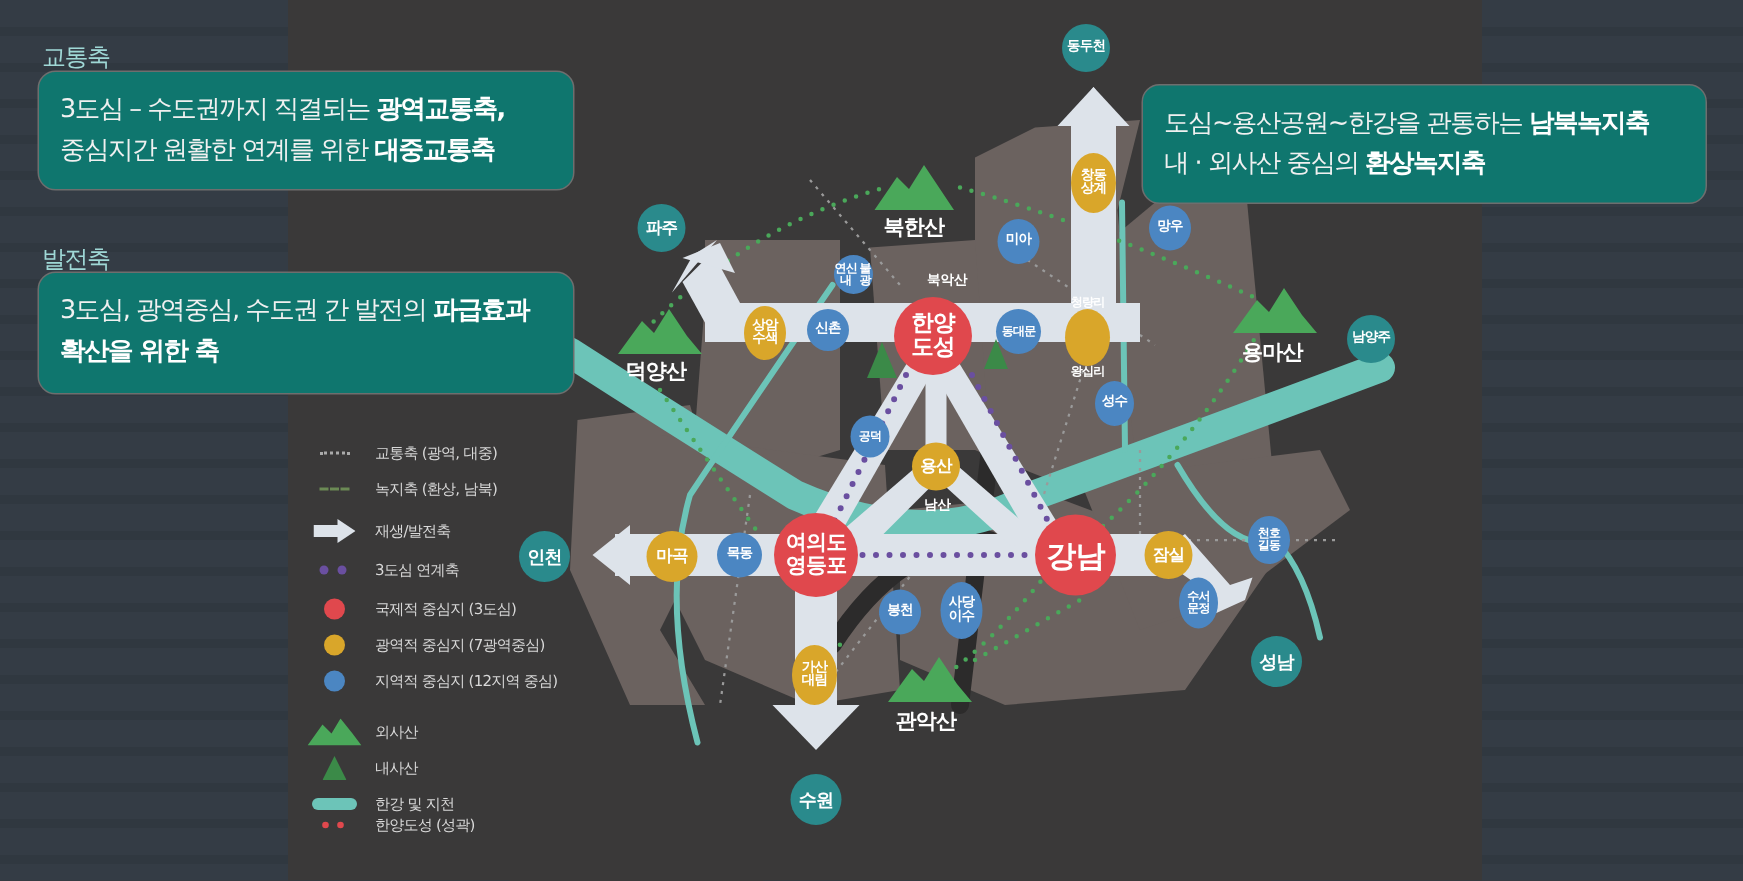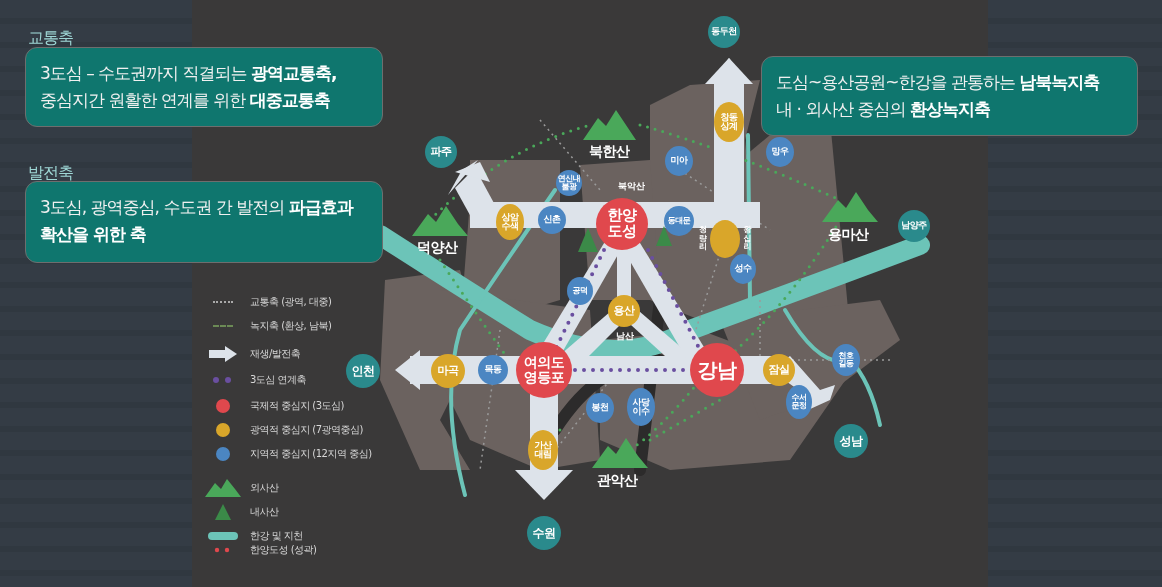--- a/index.html
+++ b/index.html
@@ -253,33 +253,33 @@
 <div class="node n-red" style="left:690px;top:343px;width:54px;height:54px;font-size:20px;">강남</div>
 
 <div class="node n-gold" style="left:496px;top:204px;width:28px;height:36px;font-size:9px;flex-direction:column;">
     <span>상암</span>
     <span>수색</span>
   </div>
 <div class="node n-gold" style="left:714px;top:102px;width:30px;height:40px;font-size:9px;flex-direction:column;">
     <span>창동</span>
     <span>상계</span>
   </div>
-<div class="node n-gold" style="left:710px;top:220px;width:30px;height:38px;font-size:8px;gap:37px;">
+<div class="node n-gold" style="left:710px;top:206px;width:30px;height:38px;font-size:8px;flex-direction:column;gap:37px;">
     <span>청량리</span>
     <span>왕십리</span>
   </div>
 <div class="node n-gold" style="left:608px;top:295px;width:32px;height:32px;font-size:11px;">용산</div>
 <div class="node n-gold" style="left:431px;top:354px;width:34px;height:34px;font-size:11px;">마곡</div>
 <div class="node n-gold" style="left:763px;top:354px;width:32px;height:32px;font-size:11px;">잠실</div>
 <div class="node n-gold" style="left:528px;top:430px;width:30px;height:40px;font-size:9px;flex-direction:column;">
     <span>가산</span>
     <span>대림</span>
   </div>
 
-<div class="node n-blue" style="left:556px;top:170px;width:26px;height:26px;font-size:8px;flex-direction:column;">
+<div class="node n-blue" style="left:556px;top:170px;width:26px;height:26px;font-size:8px;flex-direction:row;">
     <span>연신내</span>
     <span>불광</span>
   </div>
 <div class="node n-blue" style="left:538px;top:206px;width:28px;height:28px;font-size:9px;">신촌</div>
 <div class="node n-blue" style="left:664px;top:206px;width:30px;height:30px;font-size:8px;">동대문</div>
 <div class="node n-blue" style="left:665px;top:146px;width:28px;height:30px;font-size:9px;">미아</div>
 <div class="node n-blue" style="left:766px;top:137px;width:28px;height:30px;font-size:9px;">망우</div>
 <div class="node n-blue" style="left:730px;top:254px;width:26px;height:30px;font-size:9px;">성수</div>
 <div class="node n-blue" style="left:567px;top:277px;width:26px;height:28px;font-size:8px;">공덕</div>
 <div class="node n-blue" style="left:478px;top:355px;width:30px;height:30px;font-size:9px;">목동</div>

